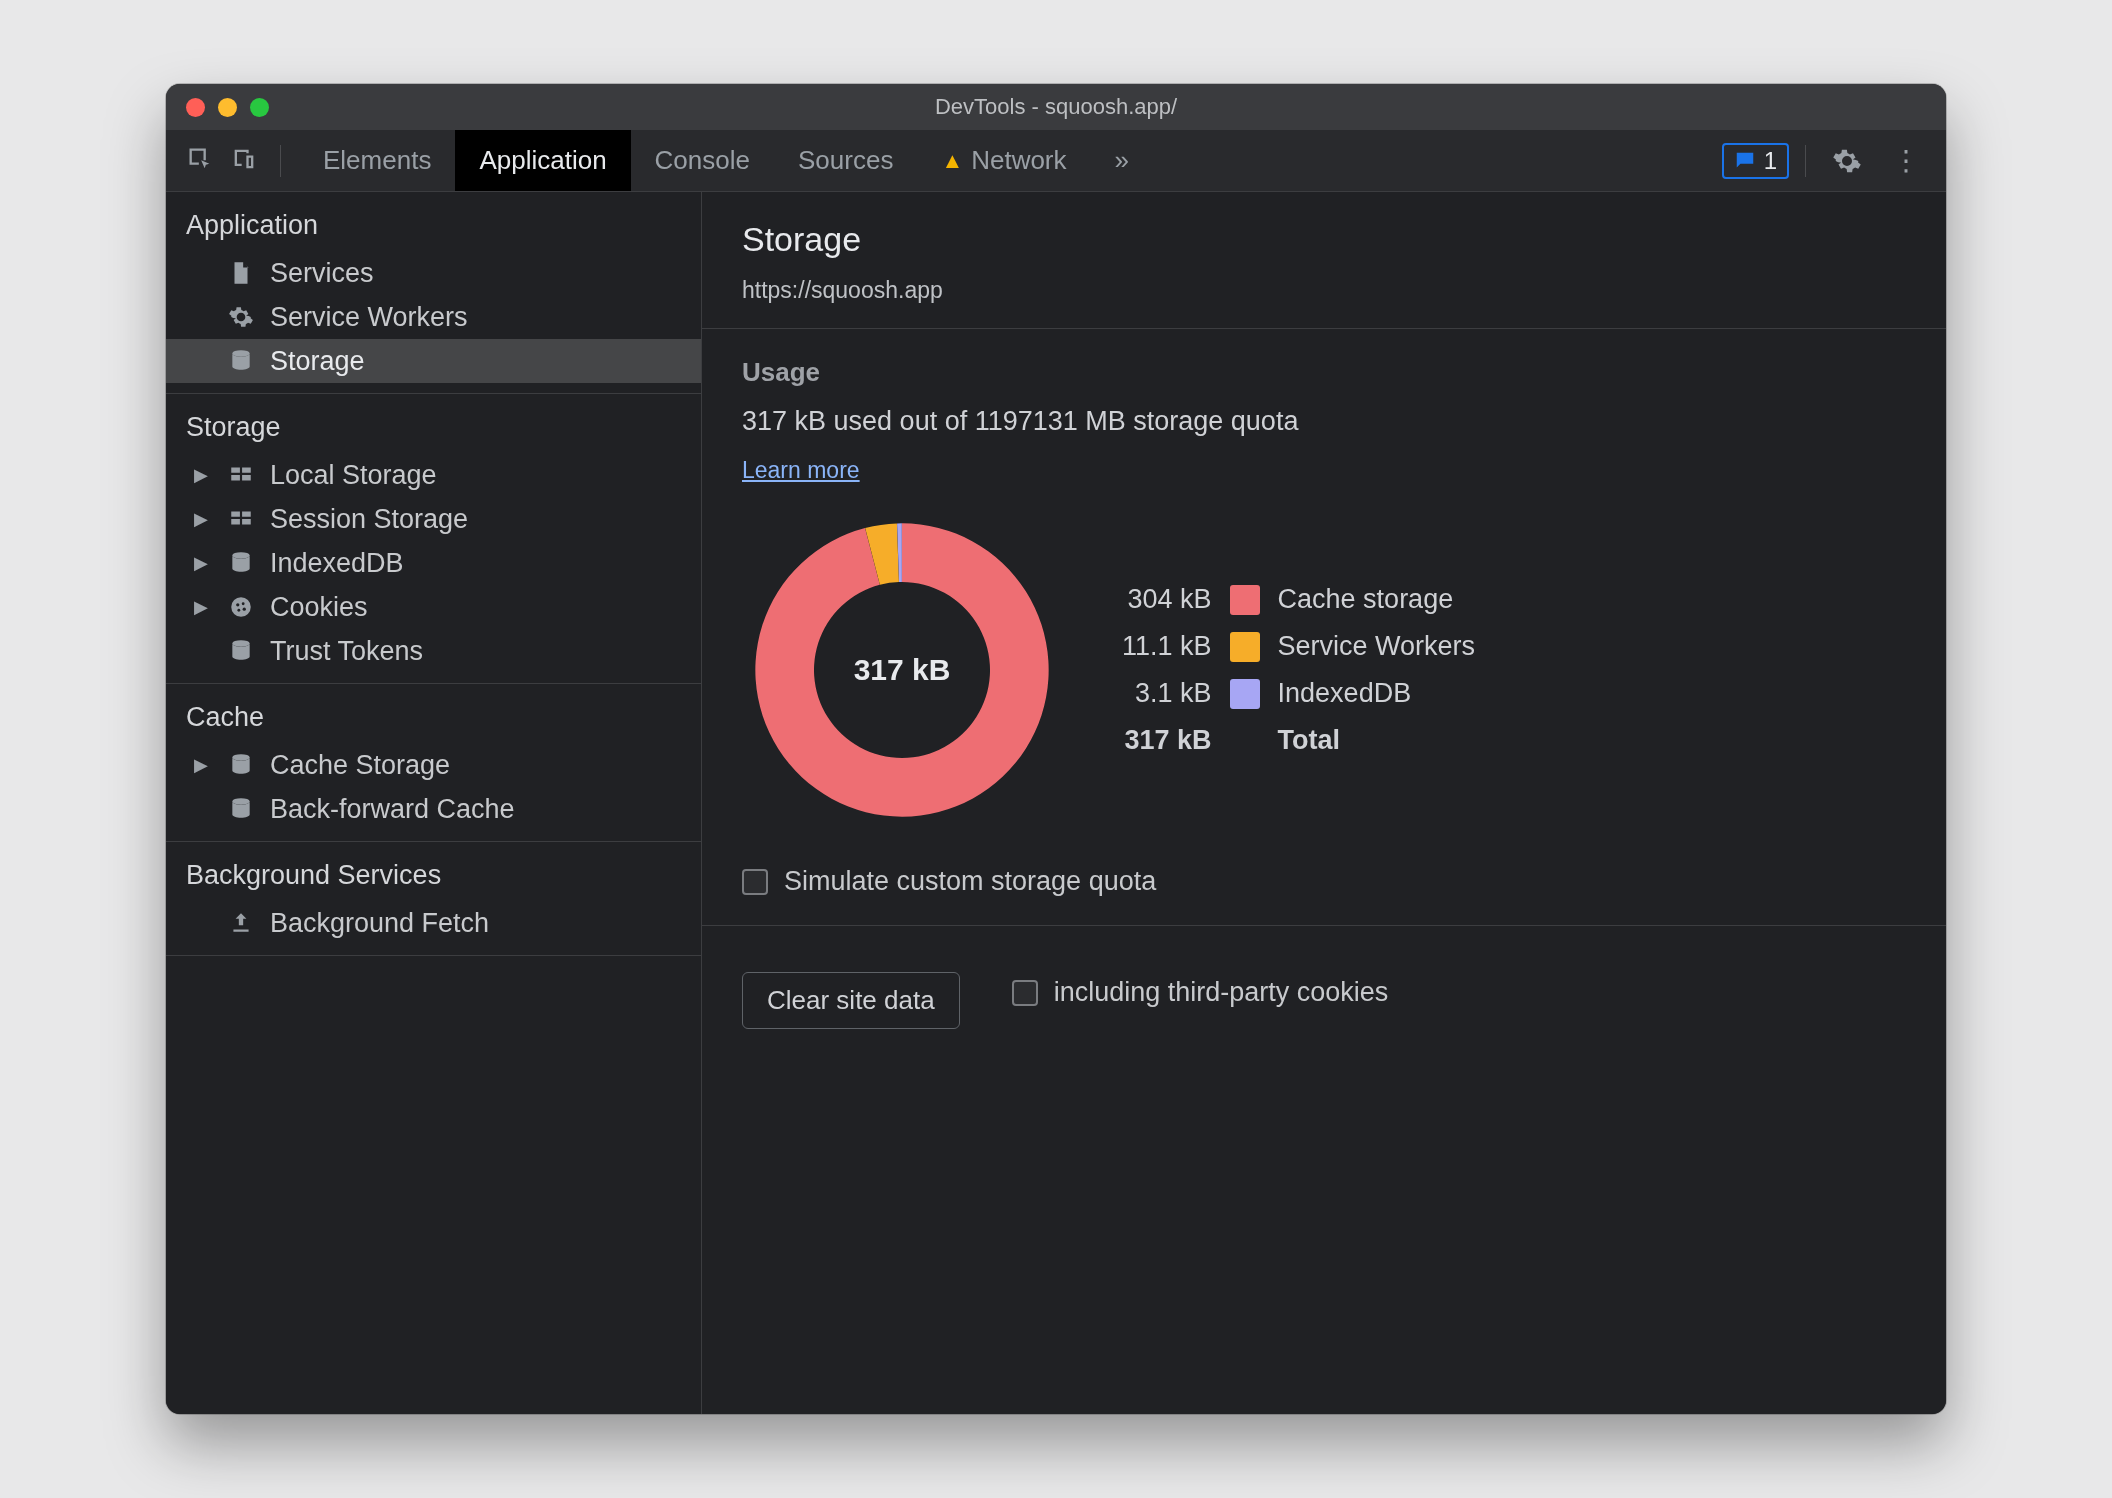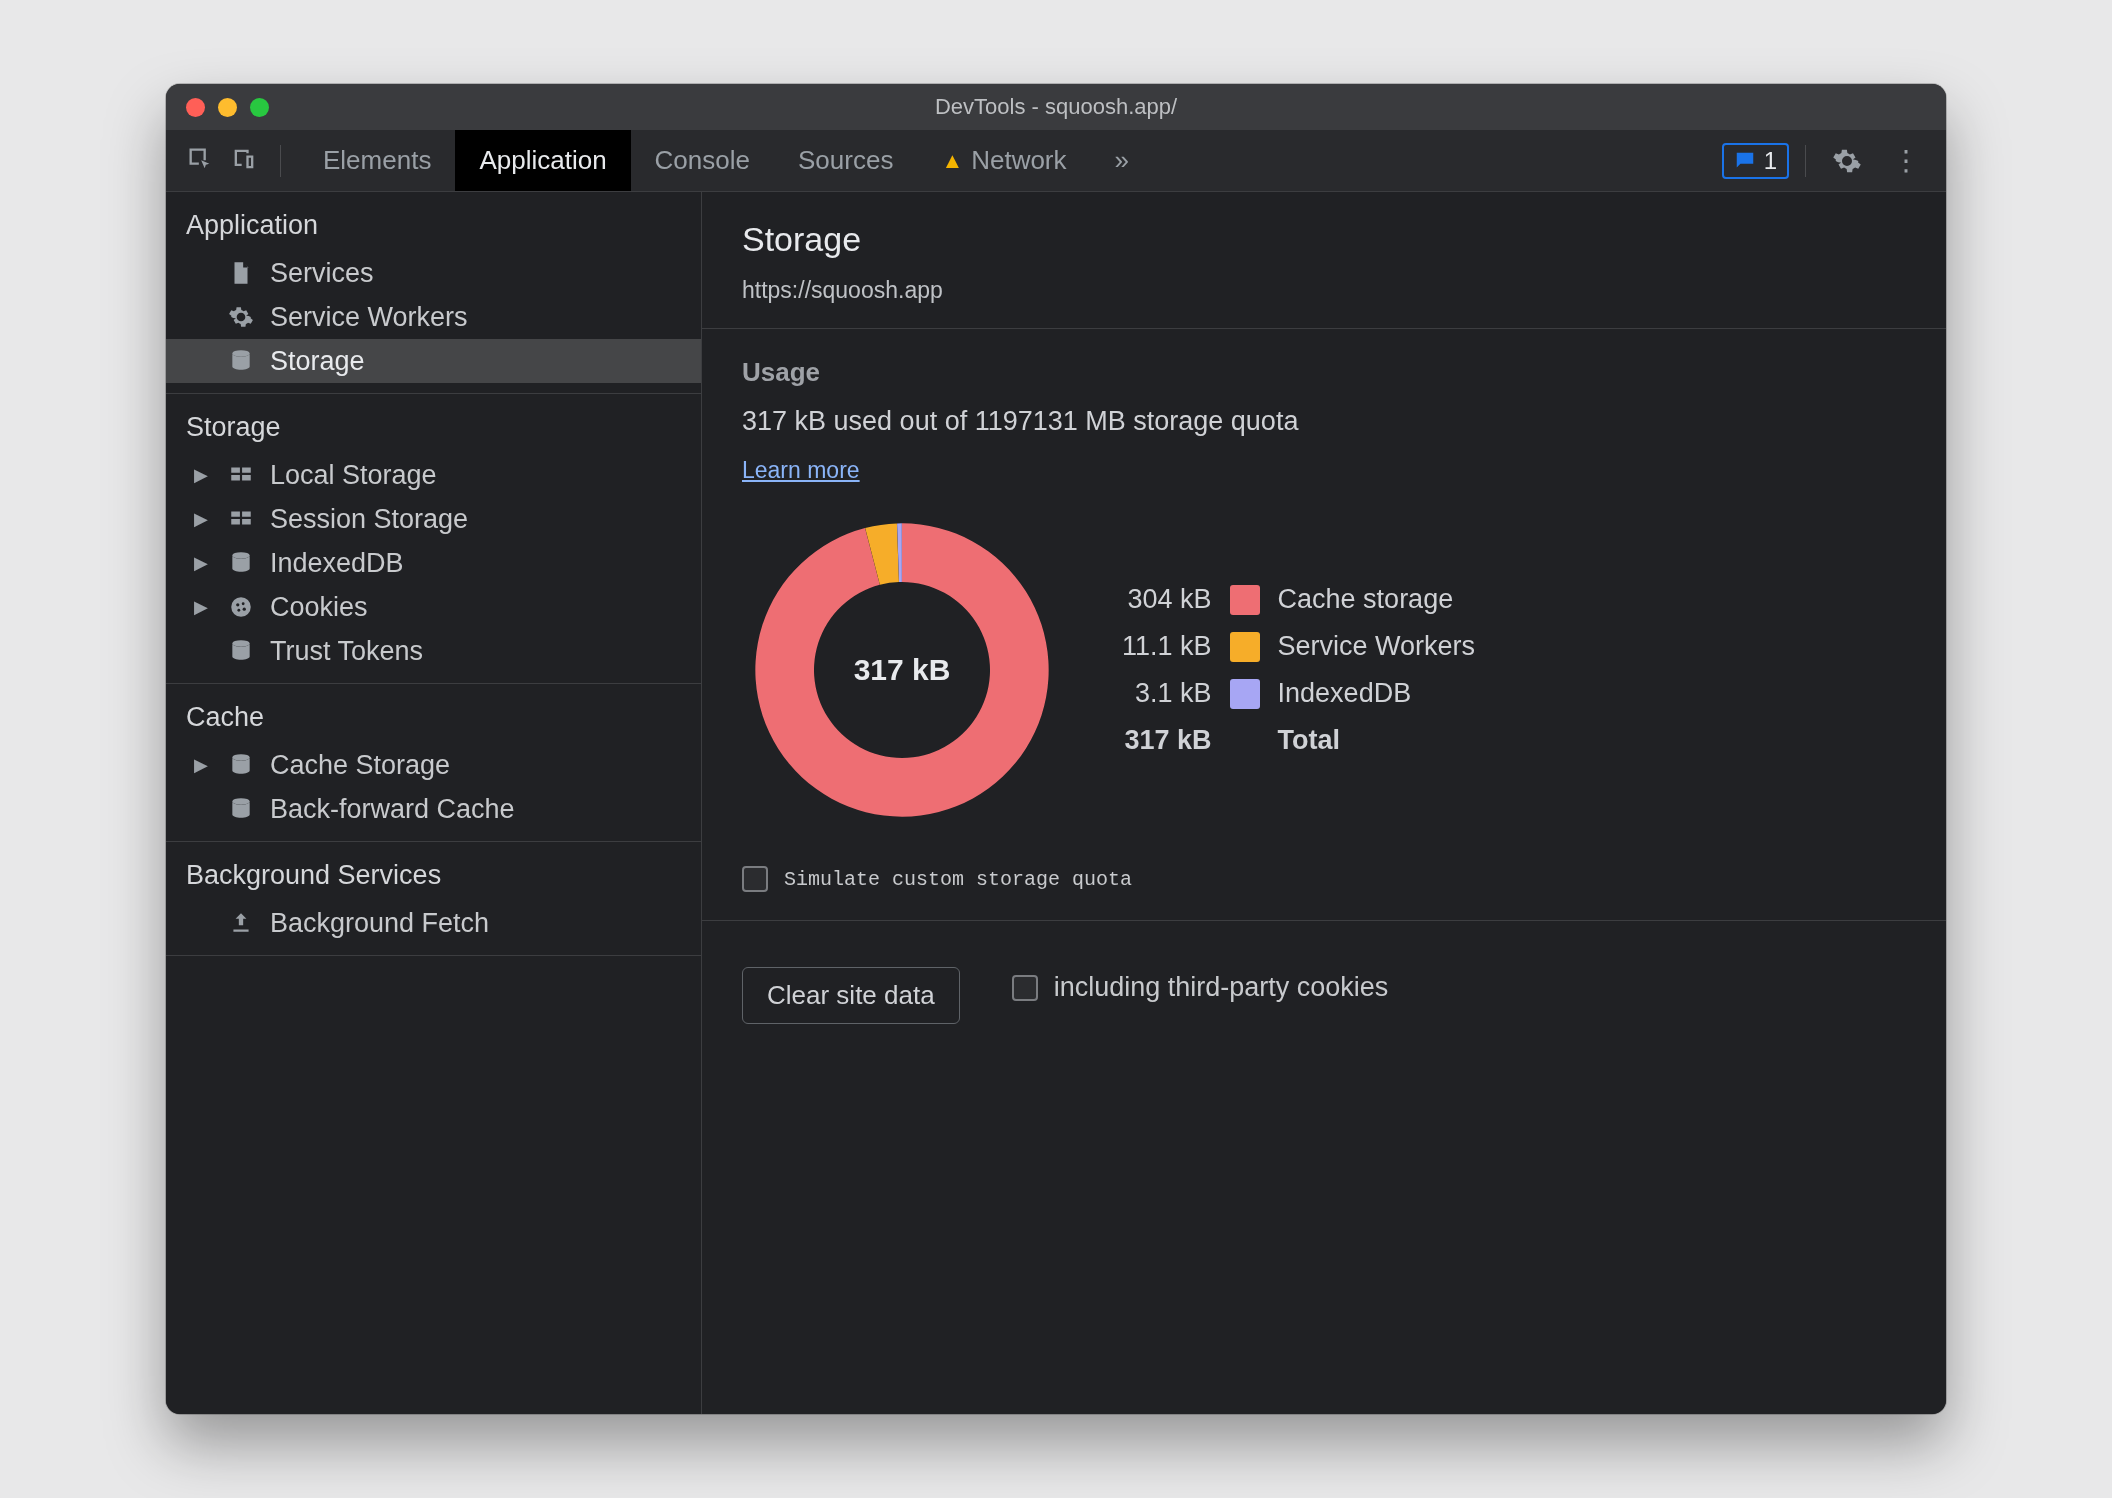--- a/index.html
+++ b/index.html
@@ -97,21 +97,21 @@
   .donut-wrap svg { width: 320px; height: 320px; transform: rotate(-90deg); }
   .donut-center {
     position: absolute; inset: 0; display: flex; align-items: center; justify-content: center;
     font-size: 30px; font-weight: 700; color: #e8eaed;
   }
   .legend { display: grid; grid-template-columns: auto auto auto; column-gap: 18px; row-gap: 16px; align-items: center; }
   .legend .val { text-align: right; font-size: 27px; color: #d0d2d6; }
   .legend .sw { width: 30px; height: 30px; border-radius: 3px; }
   .legend .lab { font-size: 27px; color: #d0d2d6; }
   .legend .tot { font-weight: 700; }
-  .sim-row { display: flex; align-items: center; gap: 16px; margin-top: 36px; font-size: 20px; color: #c8cacd; font-family: Liberation Mono, monospace; }
+  .sim-row { display: flex; align-items: center; gap: 16px; margin-top: 36px; font-size: 27px; color: #c8cacd; }
   .chk {
     width: 26px; height: 26px; border: 2px solid #7a7c80; border-radius: 4px; background: #2b2c2f; cursor: pointer;
   }
   .actions { padding: 30px 40px; display: flex; align-items: center; gap: 40px; }
   .btn {
     border: 1px solid #5f6368; background: transparent; color: #d0d2d6;
     font-size: 26px; padding: 12px 24px; border-radius: 6px; cursor: pointer; margin-top: 16px;
   }
   .ck-row { display: flex; align-items: center; gap: 16px; font-size: 27px; color: #c8cacd; padding-left: 12px; }
 </style>

